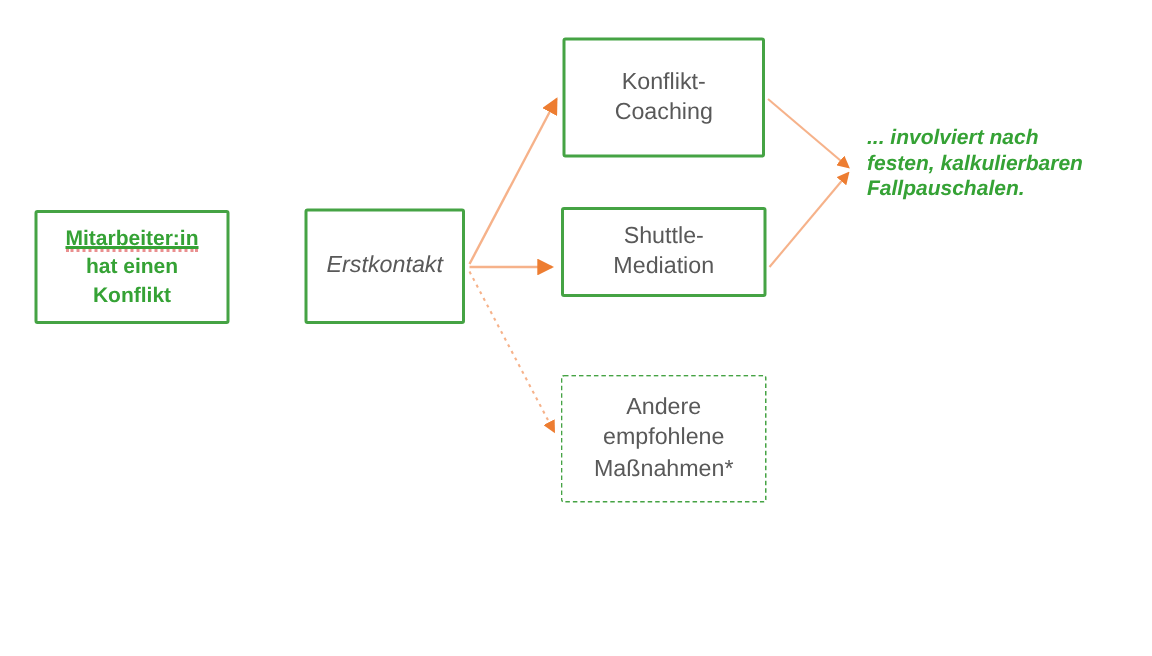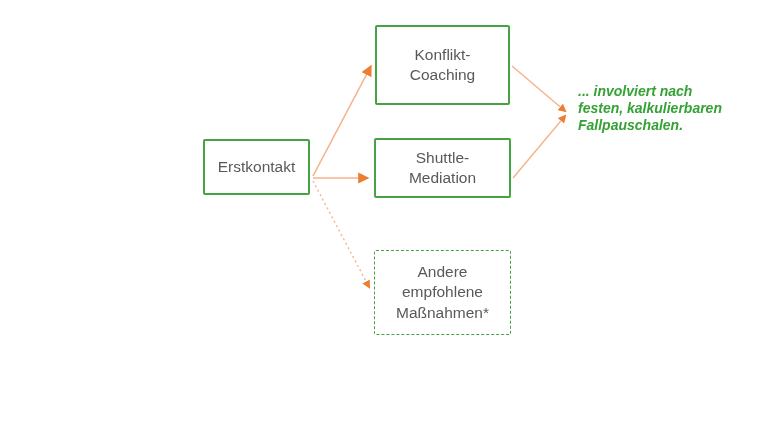--- a/index.html
+++ b/index.html
@@ -41,21 +41,21 @@
     color: #35a235; font-weight: bold; font-size: 14px; line-height: 1.35;
   }
   .start-title {
     display: inline-block;
     text-decoration: underline;
     text-decoration-thickness: 1.5px;
     border-bottom: 2px dotted #ea8f8f;
     line-height: 1.15;
   }
   .start-subtitle { white-space: pre-line; }
-  .node-contact { left: 203px; top: 139px; width: 107px; height: 56px; }
+  .node-contact { left: 203px; top: 139px; width: 107px; height: 77px; font-style: italic; }
   .node-coaching { left: 375px; top: 25px;  width: 135px; height: 80px; }
   .node-shuttle  { left: 374px; top: 138px; width: 137px; height: 60px; }
   .node-other    { left: 374px; top: 250px; width: 137px; height: 85px; }
   .annotation {
     position: absolute;
     left: 578px; top: 83px;
     width: 185px;
     z-index: 2;
     color: #35a235;
     font-weight: bold;
@@ -89,20 +89,25 @@
         <path d="M0,0 L8,4 L0,8 z" fill="#ed7d31"></path>
       </marker>
     </defs>
     <line x1="313" y1="176" x2="371" y2="66" stroke="#f6b28a" stroke-width="1.6" marker-end="url(#arrowhead)"></line>
     <line x1="313" y1="178" x2="368" y2="178" stroke="#f6b28a" stroke-width="1.6" marker-end="url(#arrowhead)"></line>
     <line x1="313" y1="181" x2="369" y2="287" stroke="#f6b28a" stroke-width="1.4" stroke-dasharray="2 3" marker-end="url(#arrowhead-small)"></line>
     <line x1="512" y1="66" x2="565" y2="111" stroke="#f6b28a" stroke-width="1.4" marker-end="url(#arrowhead-small)"></line>
     <line x1="513" y1="178" x2="565" y2="116" stroke="#f6b28a" stroke-width="1.4" marker-end="url(#arrowhead-small)"></line>
   </svg>
 
+  <div class="node node-start">
+    <span class="start-title">Mitarbeiter:in</span>
+    <span class="start-subtitle">hat einen
+Konflikt</span>
+  </div>
 
   <div class="node node-contact">
     <span>Erstkontakt</span>
   </div>
 
   <div class="node node-coaching">
     <span>Konflikt-Coaching</span>
   </div>
 
   <div class="node node-shuttle">

